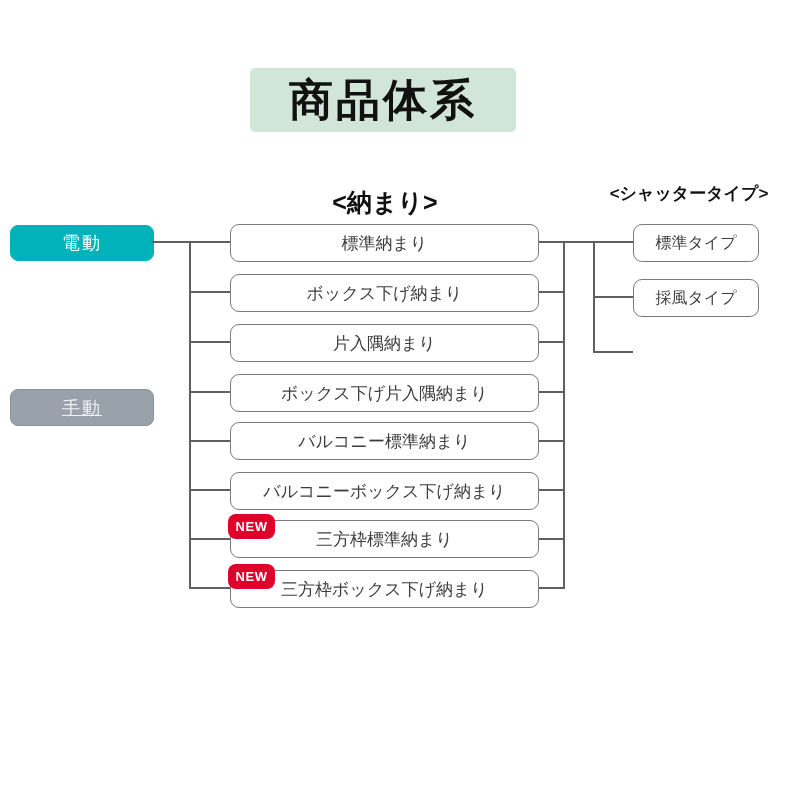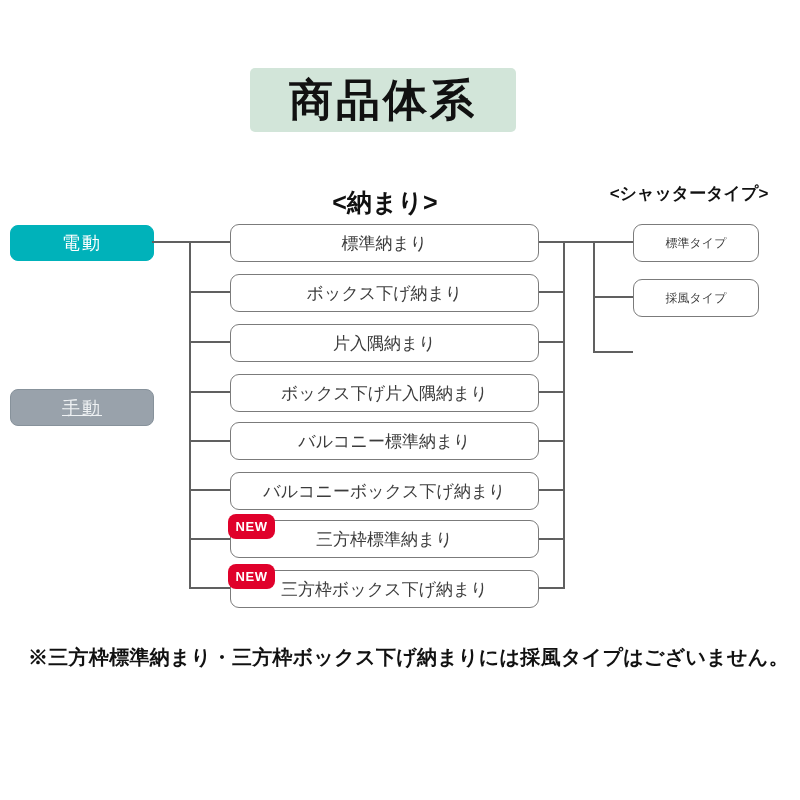--- a/index.html
+++ b/index.html
@@ -62,21 +62,21 @@
   .node {
     position: absolute;
     background: #ffffff;
     border: 1.5px solid var(--box-border, #7b7b7b);
     border-radius: 9px;
     display: flex; align-items: center; justify-content: center;
     color: #3c3c3c;
     z-index: 2;
   }
   .mid { left: 230px; width: 307px; height: 36px; font-size: 17px; }
-  .right { left: 633px; width: 124px; height: 36px; font-size: 12px; }
+  .right { left: 633px; width: 124px; height: 36px; font-size: 16px; }
   
   .badge {
     position: absolute;
     left: 228px;
     width: 47px; height: 25px;
     background: var(--new-badge, #e0012b);
     color: #ffffff;
     border-radius: 8px;
     display: flex; align-items: center; justify-content: center;
     font-size: 13px; font-weight: 800; letter-spacing: 0.5px;
@@ -145,15 +145,14 @@
   <div class="node mid" style="top:472px;">バルコニーボックス下げ納まり</div>
   <div class="node mid" style="top:570px;">三方枠ボックス下げ納まり</div>
   <div class="node mid" style="top:520px;">三方枠標準納まり</div>
 
   <div class="badge" style="top:514px;">NEW</div>
   <div class="badge" style="top:564px;">NEW</div>
 
   <div class="node right" style="top:224px;">標準タイプ</div>
   <div class="node right" style="top:279px;">採風タイプ</div>
 
-  <div class="footnote">※三方枠標準納まり・三方枠ボックス下げ納まりには採風タイプはございません。</div>
 
 </div>
 
 </body></html>

